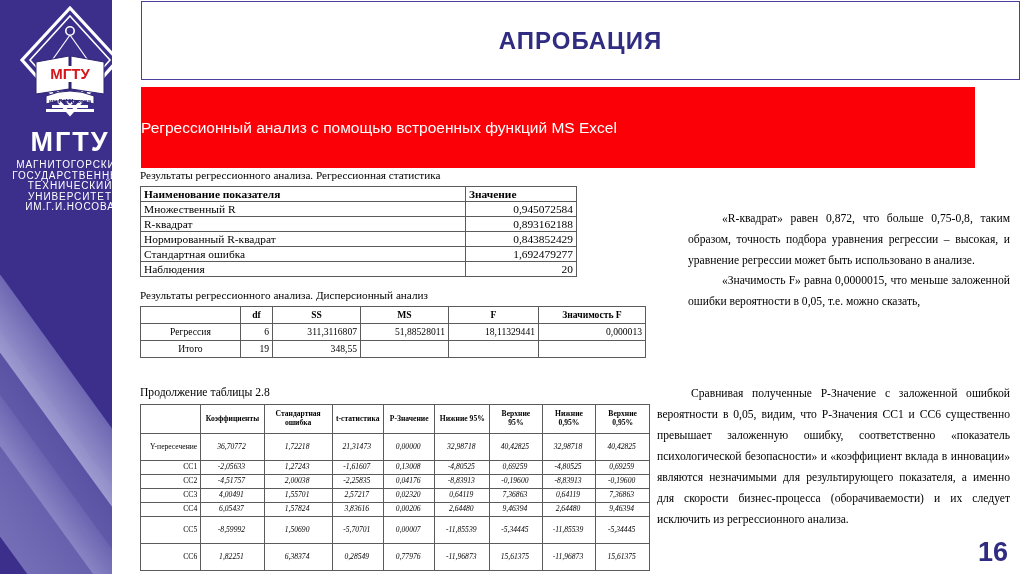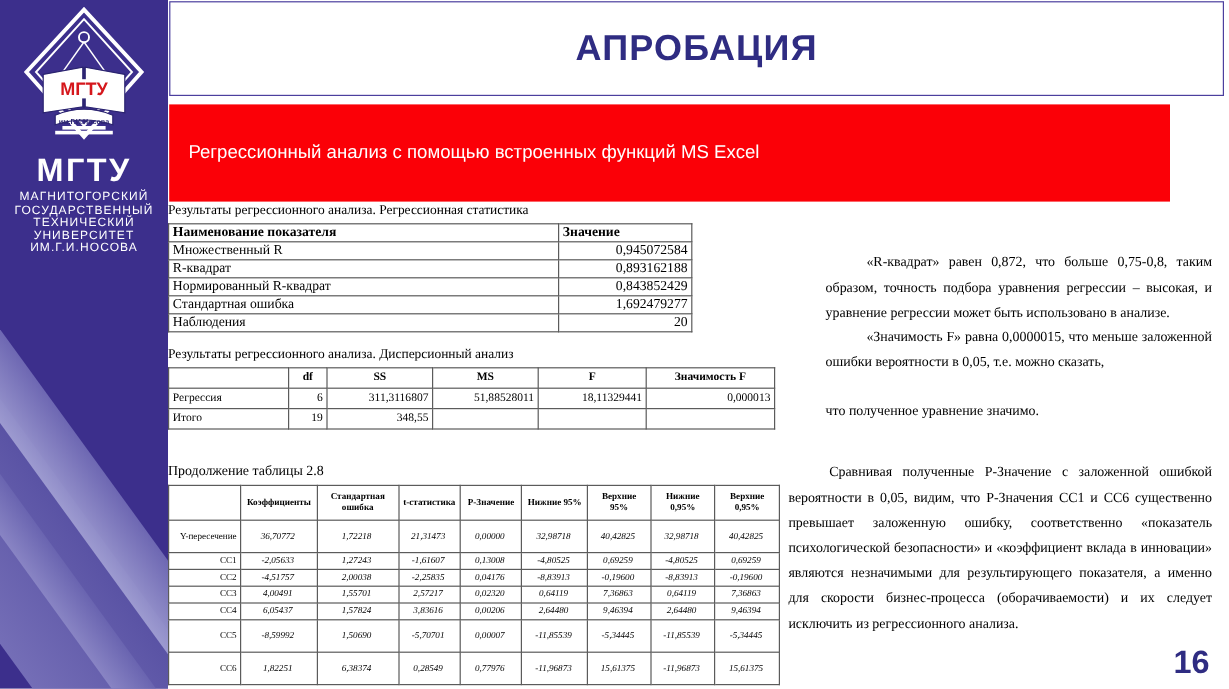--- a/index.html
+++ b/index.html
@@ -18,21 +18,21 @@
     width: 1024px;
     height: 574px;
     background: #ffffff;
     overflow: hidden;
   }
 
   
   #sidebar {
     position: absolute;
     left: 0; top: 0;
-    width: 140px;
+    width: 112px;
     height: 574px;
     background: #3c2f8c;
     overflow: hidden;
   }
   .stripe {
     position: absolute;
     background: #6a63b8;
     transform-origin: top left;
   }
   .stripe.s1 {
@@ -92,39 +92,39 @@
     background: #ffffff;
     border: 1.5px solid #4b3f9e;
     box-sizing: border-box;
     display: flex;
     align-items: center;
     justify-content: center;
   }
   #title-text {
     font-family: "Liberation Sans", sans-serif;
     font-weight: bold;
-    font-size: 30px;
+    font-size: 24px;
     color: #2f2c82;
     letter-spacing: 1px;
   }
 
   
   #red-banner {
     position: absolute;
     left: 141px; top: 87px;
     width: 834px; height: 81px;
     background: #fb0007;
     display: flex;
     align-items: center;
   }
   #red-banner-text {
     font-family: "Liberation Sans", sans-serif;
     font-size: 15.5px;
     color: #ffffff;
-    margin-left: 16px;
+    margin-left: 0;
   }
 
   
   .doc-caption {
     position: absolute;
     font-family: "Liberation Serif", serif;
     font-size: 11.2px;
     color: #000000;
     white-space: nowrap;
   }
@@ -149,21 +149,21 @@
   #tbl-stats { left: 140px; top: 186px; width: 436px; font-size: 11.4px; }
   #tbl-stats td { height: 14px; line-height: 13px; }
   #tbl-stats .hdr { text-align: left; font-weight: bold; }
   #tbl-stats .name { text-align: left; }
   #tbl-stats .val  { text-align: right; }
 
   
   #tbl-anova { left: 140px; top: 306px; width: 505px; font-size: 9.6px; }
   #tbl-anova td { height: 16px; line-height: 14px; }
   #tbl-anova .hdr { text-align: center; font-weight: bold; }
-  #tbl-anova .name { text-align: left; }
+  #tbl-anova .name { text-align: center; }
   #tbl-anova .num  { text-align: right; }
 
   
   #tbl-coef { left: 140px; top: 404px; width: 510px; font-size: 7.6px; border-radius: 14px; }
   #tbl-coef td { height: 13px; line-height: 8.6px; text-align: center; }
   #tbl-coef .hdr { font-weight: bold; height: 28px; }
   #tbl-coef .rowname { text-align: right; }
   #tbl-coef .num { padding-right: 5px; font-style: italic; }
   #tbl-coef tr.tall td { height: 26px; }
 
@@ -419,17 +419,16 @@
           <td class="num">-11,96873</td>
           <td class="num">15,61375</td>
           <td class="num">-11,96873</td>
           <td class="num">15,61375</td>
         </tr>
       </tbody>
   </table>
 
   <div class="prose" id="prose-1">«R-квадрат» равен 0,872, что больше 0,75-0,8, таким образом, точность подбора уравнения регрессии – высокая, и уравнение регрессии может быть использовано в анализе.</div>
   <div class="prose" id="prose-2">«Значимость F» равна 0,0000015, что меньше заложенной ошибки вероятности в 0,05, т.е. можно сказать,</div>
-  <div class="prose" id="prose-3" style="text-indent:0;">что полученное уравнение значимо.</div>
   <div class="prose" id="prose-4">Сравнивая полученные Р-Значение с заложенной ошибкой вероятности в 0,05, видим, что Р-Значения СС1 и СС6 существенно превышает заложенную ошибку, соответственно «показатель психологической безопасности» и «коэффициент вклада в инновации» являются незначимыми для результирующего показателя, а именно для скорости бизнес-процесса (оборачиваемости) и их следует исключить из регрессионного анализа.</div>
 
   <div id="page-number">16</div>
 </div>
 
 </body></html>

